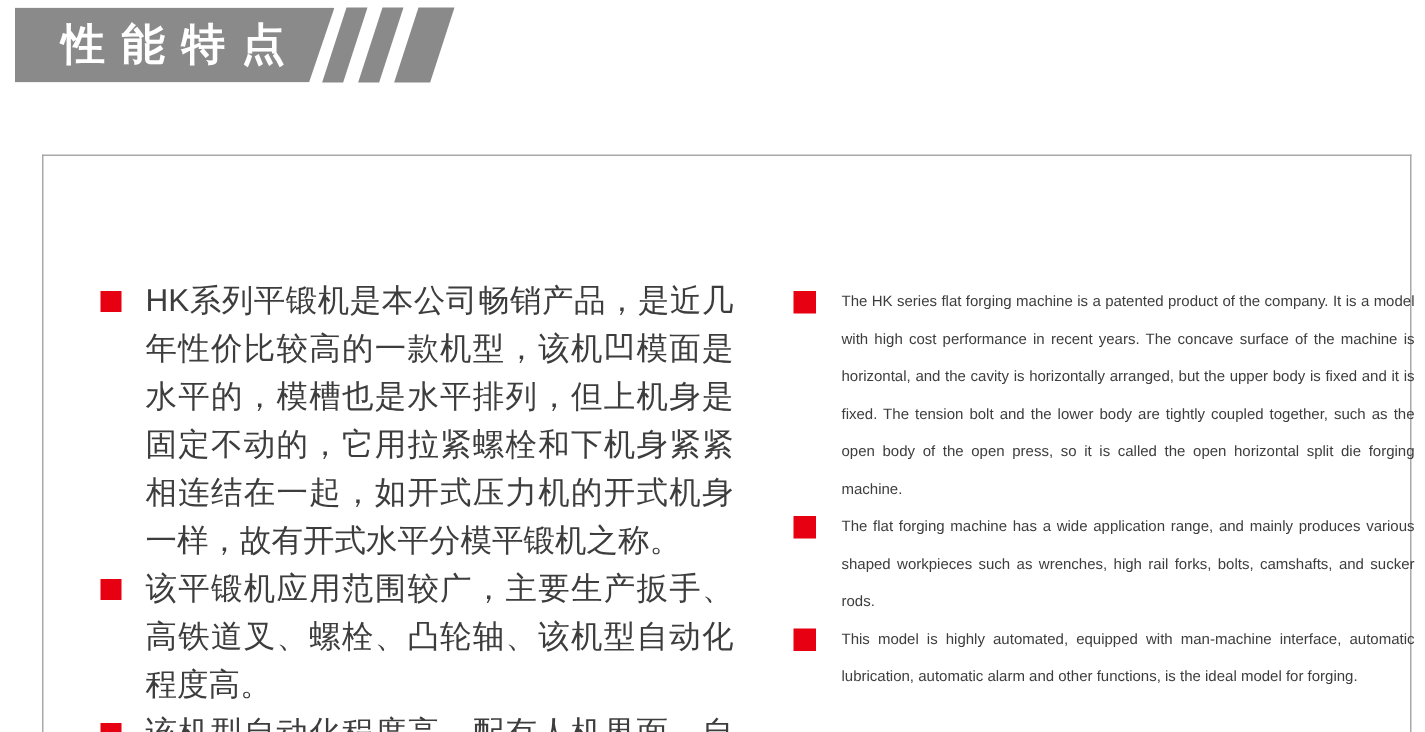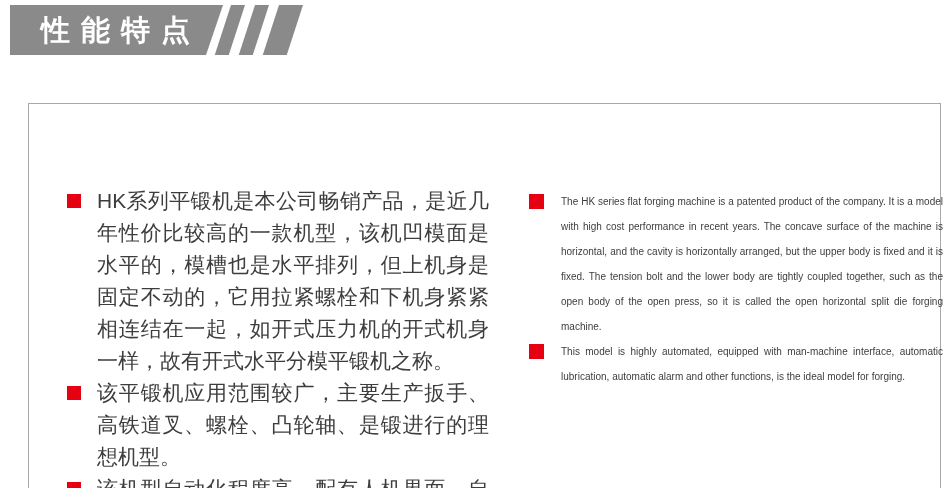--- a/index.html
+++ b/index.html
@@ -129,33 +129,37 @@
 
   <div class="content-box">
 
     <div class="col col-zh">
       <div class="item">
         <span class="bullet"></span>
         <p>HK系列平锻机是本公司畅销产品，是近几年性价比较高的一款机型，该机凹模面是水平的，模槽也是水平排列，但上机身是固定不动的，它用拉紧螺栓和下机身紧紧相连结在一起，如开式压力机的开式机身一样，故有开式水平分模平锻机之称。</p>
       </div>
       <div class="item">
         <span class="bullet"></span>
-        <p>该平锻机应用范围较广，主要生产扳手、高铁道叉、螺栓、凸轮轴、是锻进行的理想机型。</p>
+        <p>该平锻机应用范围较广，主要生产扳手、高铁道叉、螺栓、凸轮轴、该机型自动化程度高。</p>
       </div>
       <div class="item">
         <span class="bullet"></span>
         <p>该机型自动化程度高，配有人机界面，自动润滑，自动报警等功能，是锻进行的理想机型。</p>
       </div>
     </div>
 
     <div class="col col-en">
       <div class="item">
         <span class="bullet"></span>
         <p>The HK series flat forging machine is a patented product of the company. It is a model with high cost performance in recent years. The concave surface of the machine is horizontal, and the cavity is horizontally arranged, but the upper body is fixed and it is fixed. The tension bolt and the lower body are tightly coupled together, such as the open body of the open press, so it is called the open horizontal split die forging machine.</p>
       </div>
       <div class="item">
         <span class="bullet"></span>
+        <p>The flat forging machine has a wide application range, and mainly produces various shaped workpieces such as wrenches, high rail forks, bolts, camshafts, and sucker rods.</p>
+      </div>
+      <div class="item">
+        <span class="bullet"></span>
         <p>This model is highly automated, equipped with man-machine interface, automatic lubrication, automatic alarm and other functions, is the ideal model for forging.</p>
       </div>
     </div>
 
   </div>
 </div>
 
 </body></html>

